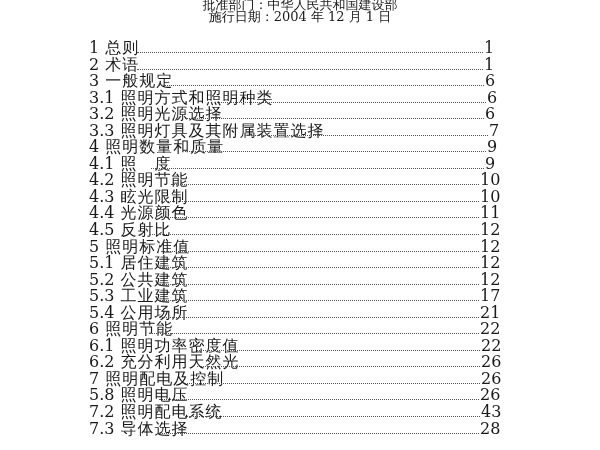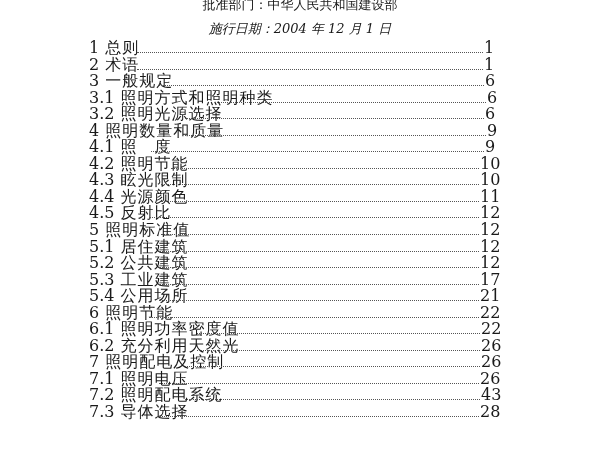--- a/index.html
+++ b/index.html
@@ -1,50 +1,51 @@
 <!DOCTYPE html>
 <html><head>
 <meta charset="utf-8">
 <style>
   html, body { margin:0; padding:0; background:#ffffff; }
   body { width:600px; height:450px; overflow:hidden; position:relative;
          font-family:"DejaVu Serif","Liberation Serif",serif; color:#1a1a1a; }
   .title { position:absolute; left:0; width:600px; text-align:center; font-size:13px; white-space:nowrap; }
   .t1 { top:-4px; }
-  .t2 { top:20px;font-style:italic; }
+  .t2 { top:8px; }
   .toc { position:absolute; left:89px; top:40px; width:420px; }
   .row { position:relative; height:16.55px; font-size:16px; line-height:16.55px; white-space:nowrap; }
   .num { display:inline-block; margin-right:6px; }
   .lbl { display:inline-block; letter-spacing:1px; }
   .dots { position:absolute; top:0; height:16px; border-bottom:1px dotted #555; transform:translateY(-4px); }
   .pg { position:absolute; top:0; }
 </style>
 </head>
 <body>
 
 <div class="title t1">批准部门：中华人民共和国建设部</div>
 <div class="title t2">施行日期：2004 年 12 月 1 日</div>
 
 <div class="toc" id="toc">
     <div class="row"><span class="num">1</span><span class="lbl">总则</span><span class="dots" style="left: 48px; width: 346px;"></span><span class="pg" style="left: 395px;">1</span></div>
     <div class="row"><span class="num">2</span><span class="lbl">术语</span><span class="dots" style="left: 48px; width: 346px;"></span><span class="pg" style="left: 395px;">1</span></div>
     <div class="row"><span class="num">3</span><span class="lbl">一般规定</span><span class="dots" style="left: 70px; width: 325px;"></span><span class="pg" style="left: 396px;">6</span></div>
     <div class="row"><span class="num">3.1</span><span class="lbl">照明方式和照明种类</span><span class="dots" style="left: 126px; width: 271px;"></span><span class="pg" style="left: 398px;">6</span></div>
     <div class="row"><span class="num">3.2</span><span class="lbl">照明光源选择</span><span class="dots" style="left: 96px; width: 299px;"></span><span class="pg" style="left: 396px;">6</span></div>
+    <div class="row"><span class="num">3.3</span><span class="lbl">照明灯具及其附属装置选择</span><span class="dots" style="left: 156px; width: 243px;"></span><span class="pg" style="left: 400px;">7</span></div>
     <div class="row"><span class="num">4</span><span class="lbl">照明数量和质量</span><span class="dots" style="left: 96px; width: 301px;"></span><span class="pg" style="left: 398px;">9</span></div>
     <div class="row"><span class="num">4.1</span><span class="lbl">照　度</span><span class="dots" style="left: 62px; width: 333px;"></span><span class="pg" style="left: 396px;">9</span></div>
     <div class="row"><span class="num">4.2</span><span class="lbl">照明节能</span><span class="dots" style="left: 82px; width: 308px;"></span><span class="pg" style="left: 391px;">10</span></div>
     <div class="row"><span class="num">4.3</span><span class="lbl">眩光限制</span><span class="dots" style="left: 72px; width: 318px;"></span><span class="pg" style="left: 391px;">10</span></div>
     <div class="row"><span class="num">4.4</span><span class="lbl">光源颜色</span><span class="dots" style="left: 72px; width: 318px;"></span><span class="pg" style="left: 391px;">11</span></div>
     <div class="row"><span class="num">4.5</span><span class="lbl">反射比</span><span class="dots" style="left: 60px; width: 330px;"></span><span class="pg" style="left: 391px;">12</span></div>
     <div class="row"><span class="num">5</span><span class="lbl">照明标准值</span><span class="dots" style="left: 72px; width: 318px;"></span><span class="pg" style="left: 391px;">12</span></div>
     <div class="row"><span class="num">5.1</span><span class="lbl">居住建筑</span><span class="dots" style="left: 70px; width: 320px;"></span><span class="pg" style="left: 391px;">12</span></div>
     <div class="row"><span class="num">5.2</span><span class="lbl">公共建筑</span><span class="dots" style="left: 70px; width: 320px;"></span><span class="pg" style="left: 391px;">12</span></div>
     <div class="row"><span class="num">5.3</span><span class="lbl">工业建筑</span><span class="dots" style="left: 70px; width: 320px;"></span><span class="pg" style="left: 391px;">17</span></div>
     <div class="row"><span class="num">5.4</span><span class="lbl">公用场所</span><span class="dots" style="left: 70px; width: 320px;"></span><span class="pg" style="left: 391px;">21</span></div>
     <div class="row"><span class="num">6</span><span class="lbl">照明节能</span><span class="dots" style="left: 60px; width: 330px;"></span><span class="pg" style="left: 391px;">22</span></div>
     <div class="row"><span class="num">6.1</span><span class="lbl">照明功率密度值</span><span class="dots" style="left: 108px; width: 283px;"></span><span class="pg" style="left: 392px;">22</span></div>
     <div class="row"><span class="num">6.2</span><span class="lbl">充分利用天然光</span><span class="dots" style="left: 108px; width: 283px;"></span><span class="pg" style="left: 392px;">26</span></div>
     <div class="row"><span class="num">7</span><span class="lbl">照明配电及控制</span><span class="dots" style="left: 96px; width: 295px;"></span><span class="pg" style="left: 392px;">26</span></div>
-    <div class="row"><span class="num">7.1</span><span class="lbl">照明电压</span><span class="dots" style="left: 70px; width: 320px;"></span><span class="pg" style="left: 391px;">26</span></div>
+    <div class="row"><span class="num">5.8</span><span class="lbl">照明电压</span><span class="dots" style="left: 70px; width: 320px;"></span><span class="pg" style="left: 391px;">26</span></div>
     <div class="row"><span class="num">7.2</span><span class="lbl">照明配电系统</span><span class="dots" style="left: 96px; width: 295px;"></span><span class="pg" style="left: 392px;">43</span></div>
     <div class="row"><span class="num">7.3</span><span class="lbl">导体选择</span><span class="dots" style="left: 70px; width: 320px;"></span><span class="pg" style="left: 391px;">28</span></div>
   </div>
 
 </body></html>

